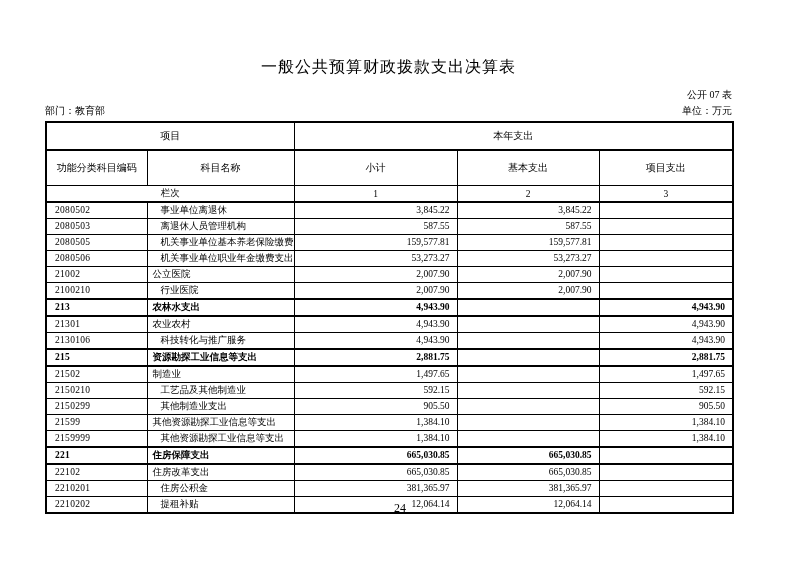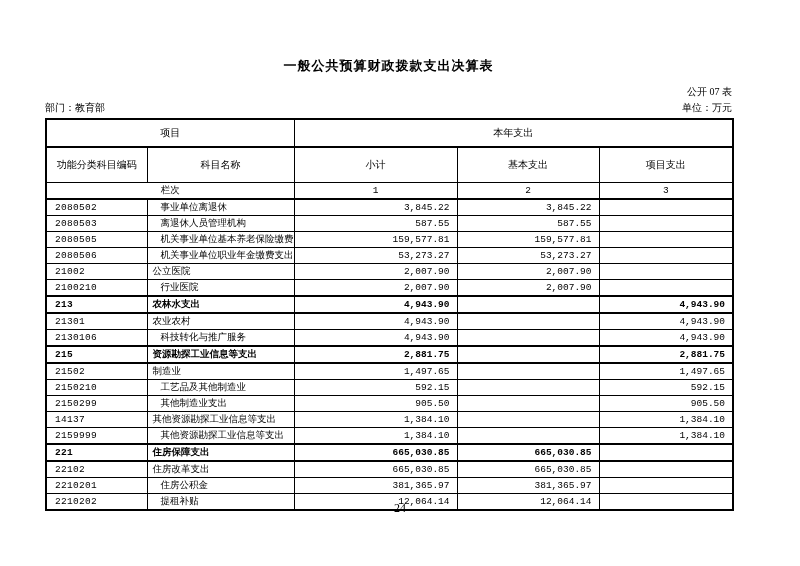--- a/index.html
+++ b/index.html
@@ -4,30 +4,30 @@
 <style>
   html, body { margin:0; padding:0; }
   body {
     width:800px; height:566px; background:#ffffff; color:#000;
     font-family:"Liberation Serif","DejaVu Serif",serif;
     position:relative; overflow:hidden;
   }
   .sheet { position:absolute; left:45px; top:0; width:687px; }
   .doc-title {
     margin-top:57px; text-align:center;
-    font-size:13px; font-weight:700; letter-spacing:1px;
+    font-size:16px; font-weight:400; letter-spacing:1px;
   }
   .code-line { margin-top:10px; text-align:right; font-size:10px; }
   .meta-line {
     margin-top:2px; margin-bottom:3px;
     display:flex; justify-content:space-between; font-size:10px;
   }
   table.budget {
     border-collapse:collapse; table-layout:fixed;
-    width:687px; border:2px solid #000;font-family:Liberation Mono, monospace;
+    width:687px; border:2px solid #000;
   }
   th, td {
     border:1px solid #000; padding:0;
     overflow:hidden; white-space:nowrap;
     font-weight:normal; vertical-align:middle;
   }
   thead th { text-align:center; font-size:10px; }
   tr.h1 th { height:26px; border-bottom:2px solid #000; }
   tr.h2 th { height:34px; }
   tr.h3 th { height:15px; border-bottom:2px solid #000; font-size:9.5px; }
@@ -168,21 +168,21 @@
     <td class="c-num">592.15</td>
   </tr>
         <tr>
     <td class="c-code">2150299</td>
     <td class="c-name ind-2">其他制造业支出</td>
     <td class="c-num">905.50</td>
     <td class="c-num"></td>
     <td class="c-num">905.50</td>
   </tr>
         <tr>
-    <td class="c-code">14137</td>
+    <td class="c-code">21599</td>
     <td class="c-name ind-1">其他资源勘探工业信息等支出</td>
     <td class="c-num">1,384.10</td>
     <td class="c-num"></td>
     <td class="c-num">1,384.10</td>
   </tr>
         <tr>
     <td class="c-code">2159999</td>
     <td class="c-name ind-2">其他资源勘探工业信息等支出</td>
     <td class="c-num">1,384.10</td>
     <td class="c-num"></td>

